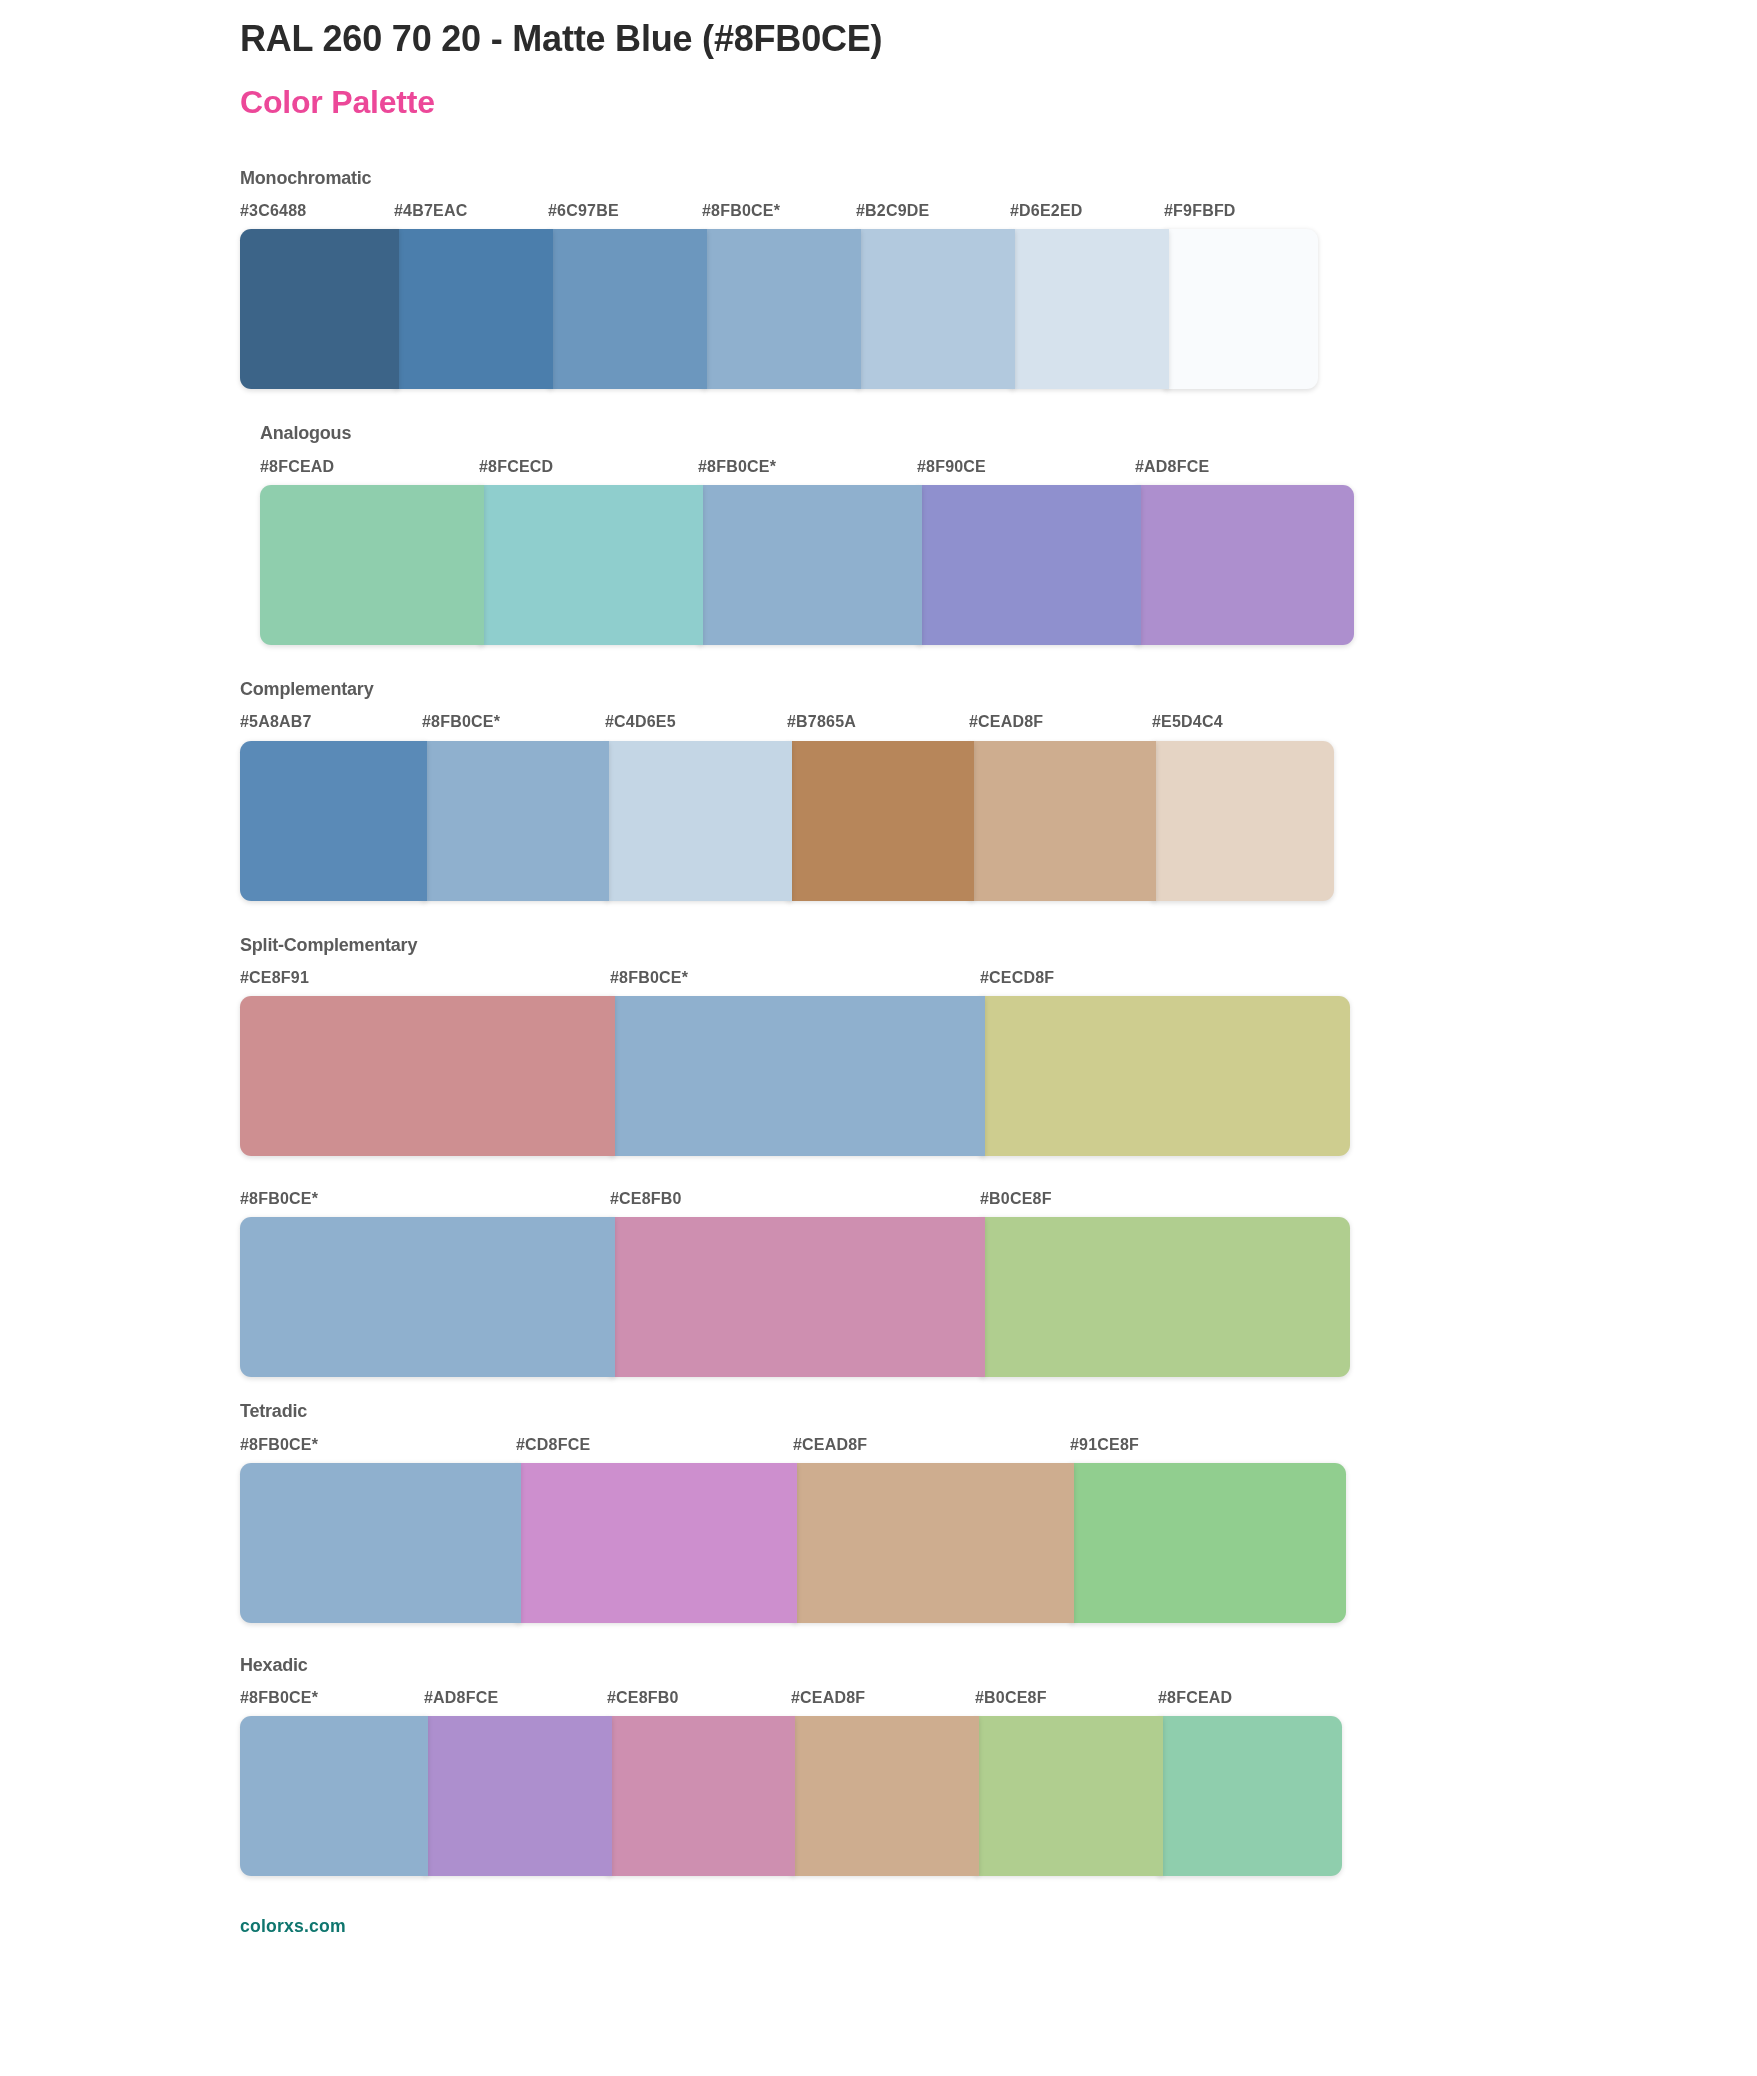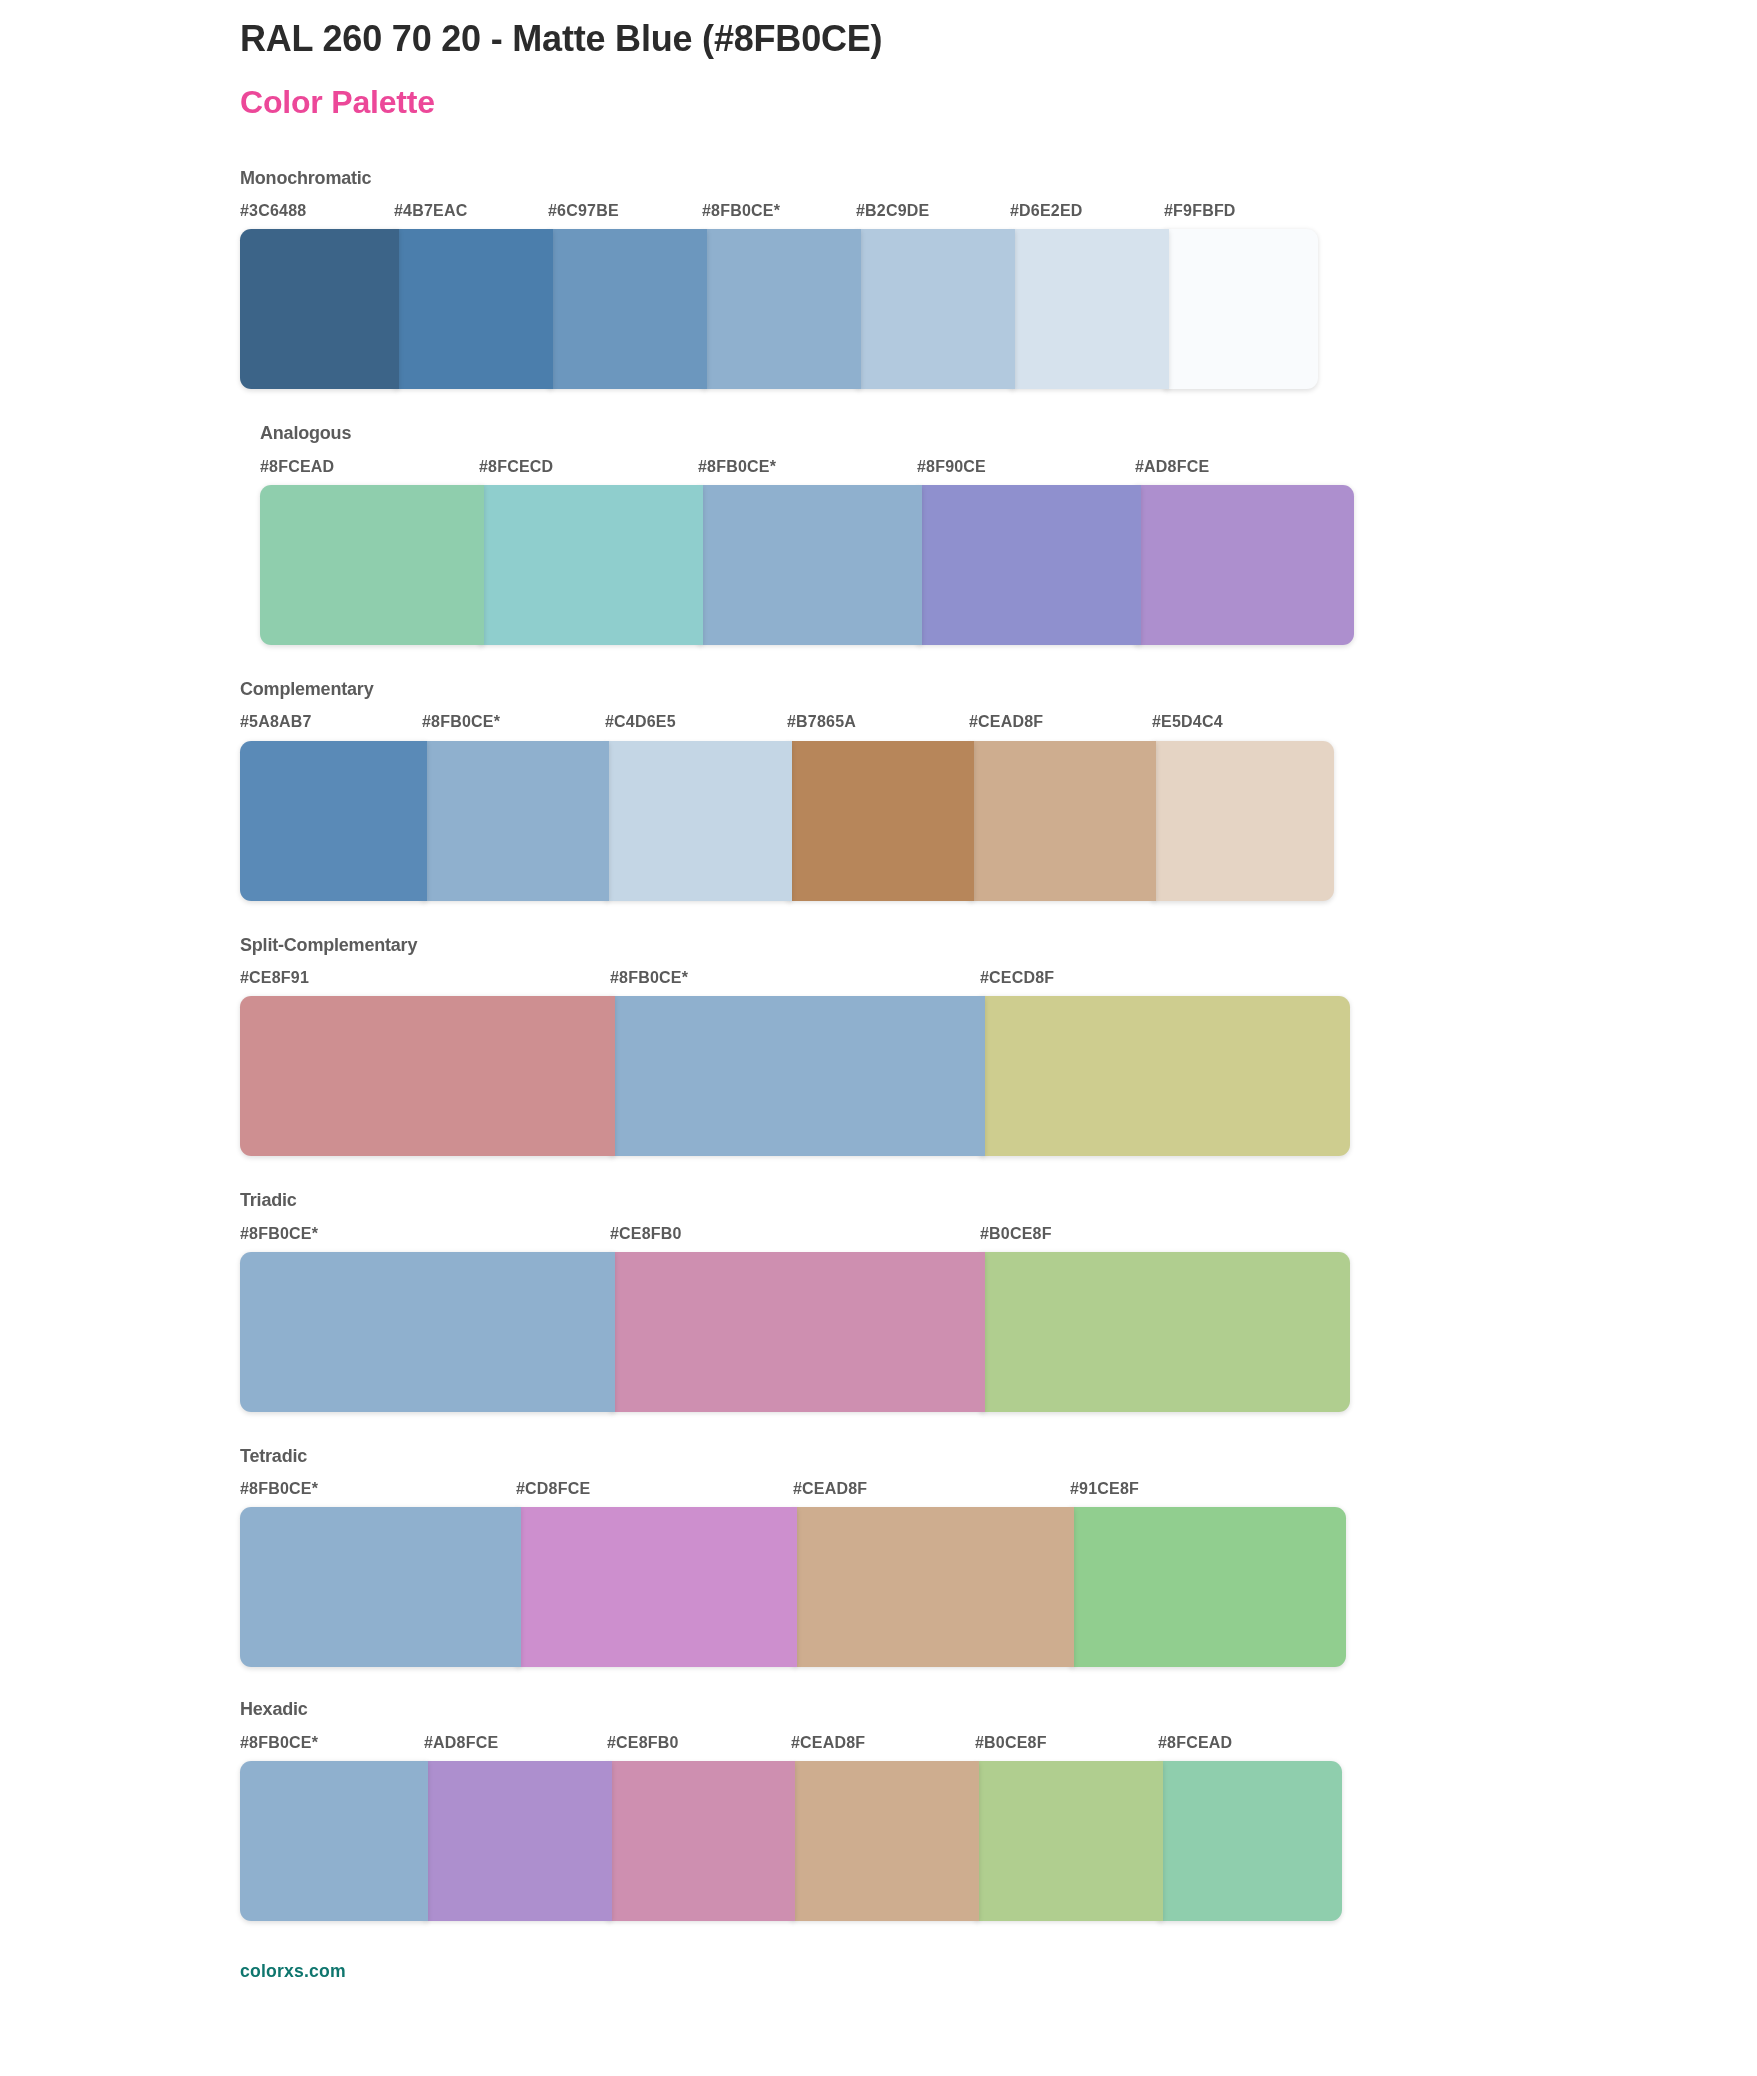--- a/index.html
+++ b/index.html
@@ -80,21 +80,21 @@
   }
   .swatch.first { border-radius: 11.2px 0 0 11.2px; }
   .swatch.last  { border-radius: 0 11.2px 11.2px 0; }
 
   
   #sec-mono   { margin-top: 46px; }
   #sec-ana    { margin-top: 34px; padding-left: 20px; }
   #sec-comp   { margin-top: 34px; }
   #sec-split  { margin-top: 34px; }
   #sec-tri    { margin-top: 34px; }
-  #sec-tetra  { margin-top: 34px; }
+  #sec-tetra  { margin-top: 24px; }
   #sec-hex    { margin-top: 32px; }
 
   .footer {
     margin-top: 40px;
     font-size: 17.6px;
     color: #0f766e;
     font-weight: bold;
     letter-spacing: 0.2px;
   }
 </style>
@@ -173,21 +173,20 @@
           <div class="label" style="left: 370px;">#8FB0CE*</div>
           <div class="label" style="left: 740px;">#CECD8F</div>
         </div>
         <div class="swatch-row">
           <div class="swatch first" title="#CE8F91" style="left: 0px; width: 375px; background: rgb(206, 143, 145); z-index: 3;"></div>
           <div class="swatch" title="#8FB0CE*" style="left: 370px; width: 375px; background: rgb(143, 176, 206); z-index: 2;"></div>
           <div class="swatch last" title="#CECD8F" style="left: 740px; width: 370px; background: rgb(206, 205, 143); z-index: 1;"></div>
         </div>
       </div>
     <div class="section" id="sec-tri">
-        <div class="section-title">Triadic</div>
         <div class="labels">
           <div class="label" style="left: 0px;">#8FB0CE*</div>
           <div class="label" style="left: 370px;">#CE8FB0</div>
           <div class="label" style="left: 740px;">#B0CE8F</div>
         </div>
         <div class="swatch-row">
           <div class="swatch first" title="#8FB0CE*" style="left: 0px; width: 375px; background: rgb(143, 176, 206); z-index: 3;"></div>
           <div class="swatch" title="#CE8FB0" style="left: 370px; width: 375px; background: rgb(206, 143, 176); z-index: 2;"></div>
           <div class="swatch last" title="#B0CE8F" style="left: 740px; width: 370px; background: rgb(176, 206, 143); z-index: 1;"></div>
         </div>

